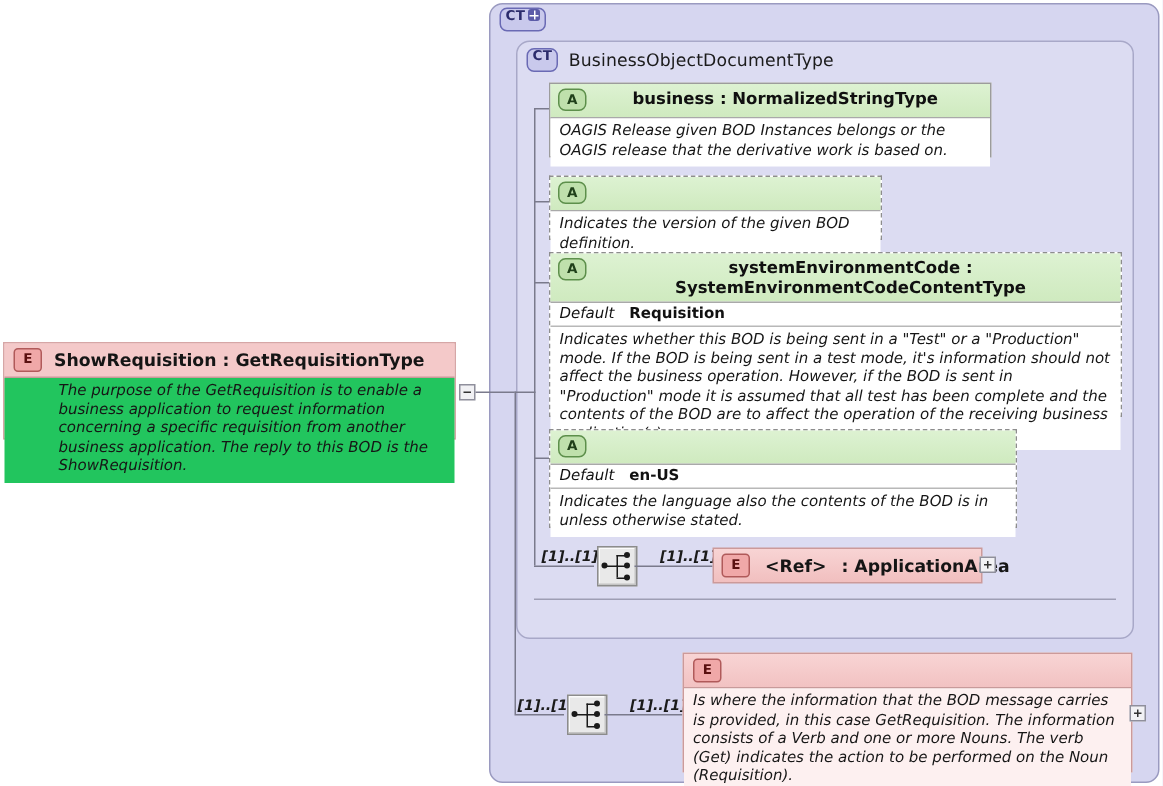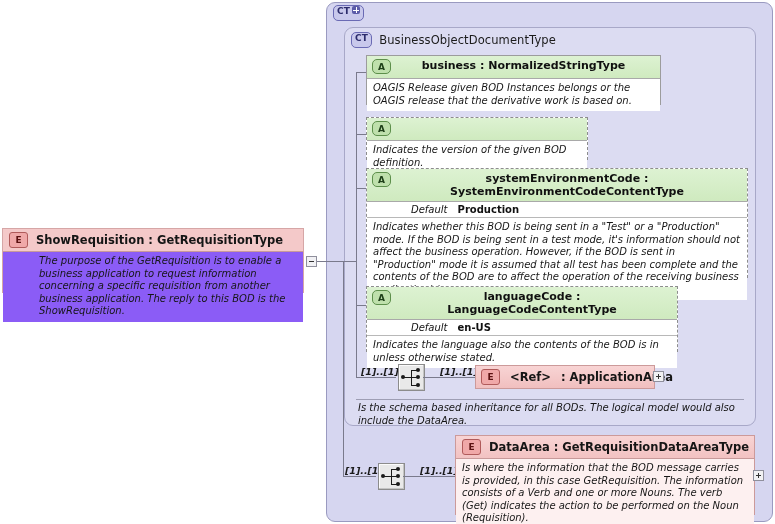--- a/index.html
+++ b/index.html
@@ -110,21 +110,21 @@
     font-weight: bold;
     color: #20401a;
   }
   .attr-default {
     display: flex;
     gap: 10px;
     padding: 2px 6px;
     border-bottom: 1px solid #b8b8b8;
     background: #ffffff;
   }
-  .attr-default .k { font-style: italic; font-size: 10px; color: #111; margin-left: 38px; }
+  .attr-default .k { font-style: italic; font-size: 10px; color: #111; }
   .attr-default .v { font-size: 10px; font-weight: bold; color: #111; }
   .doc {
     font-style: italic;
     font-size: 10px;
     line-height: 12.5px;
     color: #161616;
     padding: 3px 6px 4px 6px;
     background: #ffffff;
   }
 
@@ -158,21 +158,21 @@
     border: 1px solid #b05a5a;
     border-radius: 3px;
     background: #f0a8a8;
     font-size: 9px;
     font-weight: bold;
     color: #5a1010;
   }
   .el-box .doc { background: #fdf0f0; }
   .el-box.outer-pink { background: #f7d9d9; border: 1px solid #d6a6a6; }
   .el-box.outer-pink .el-head { background: #f4c9c9; }
-  .el-box.outer-pink .doc { background: #8b5cf6; padding-left: 36px; }
+  .el-box.outer-pink .doc { background: #22c55e; padding-left: 36px; }
 
   
   .ref-box {
     background: linear-gradient(#f8d4d4, #f1bfbf);
     border: 1px solid #cc9a9a;
     display: flex;
     align-items: center;
     gap: 10px;
     padding: 3px 8px 3px 5px;
     white-space: nowrap;
@@ -309,33 +309,28 @@
     <div class="attr-head">
       <span class="badge-a">A</span>
       <span class="attr-name">
         <span>systemEnvironmentCode</span>
         <span>:</span>
         <span>SystemEnvironmentCodeContentType</span>
       </span>
     </div>
     <div class="attr-default">
       <span class="k">Default</span>
-      <span class="v">Production</span>
+      <span class="v">Requisition</span>
     </div>
     <div class="doc">Indicates whether this BOD is being sent in a "Test" or a "Production" mode. If the BOD is being sent in a test mode, it's information should not affect the business operation. However, if the BOD is sent in "Production" mode it is assumed that all test has been complete and the contents of the BOD are to affect the operation of the receiving business application(s).</div>
   </div>
 
   <div class="abs attr-box optional" style="left:366px; top:286px; width:312px; height:66px;">
     <div class="attr-head">
       <span class="badge-a">A</span>
-      <span class="attr-name">
-        <span>languageCode</span>
-        <span>:</span>
-        <span>LanguageCodeContentType</span>
-      </span>
     </div>
     <div class="attr-default">
       <span class="k">Default</span>
       <span class="v">en-US</span>
     </div>
     <div class="doc">Indicates the language also the contents of the BOD is in unless otherwise stated.</div>
   </div>
 
   <span class="card" style="left:361px; top:366px;">[1]..[1]</span>
 
@@ -358,21 +353,20 @@
     <span class="badge-e">E</span>
     <span class="refname">&lt;Ref&gt;</span>
     <span class="reftype">
       <span>:</span>
       <span>ApplicationArea</span>
     </span>
   </div>
   <div class="toggle plus" style="left:653px; top:371px;"></div>
 
   <div class="ct-doc-rule" style="left:356px; top:399px; width:388px;"></div>
-  <div class="ct-doc" style="left:358px; top:402px; width:390px;">Is the schema based inheritance for all BODs. The logical model would also include the DataArea.</div>
 
   <span class="card" style="left:345px; top:465px;">[1]..[1]</span>
 
   <div class="seq-icon" style="left:378px; top:463px;">
     <div class="bar" style="left:4px; top:12px; width:9px; height:1px;"></div>
     <div class="bar" style="left:12px; top:5px; width:1px; height:15px;"></div>
     <div class="bar" style="left:12px; top:5px; width:6px; height:1px;"></div>
     <div class="bar" style="left:12px; top:12px; width:6px; height:1px;"></div>
     <div class="bar" style="left:12px; top:20px; width:6px; height:1px;"></div>
     <div class="dot" style="left:2px; top:10px;"></div>
@@ -380,23 +374,18 @@
     <div class="dot" style="left:17px; top:10px;"></div>
     <div class="dot" style="left:17px; top:18px;"></div>
   </div>
 
   <div class="ln h" style="left:403px; top:476px; width:52px;"></div>
   <span class="card" style="left:420px; top:465px;">[1]..[1]</span>
 
   <div class="abs el-box" style="left:455px; top:435px; width:300px; height:80px;">
     <div class="el-head">
       <span class="badge-e">E</span>
-      <span class="el-name">
-        <span>DataArea</span>
-        <span>:</span>
-        <span>GetRequisitionDataAreaType</span>
-      </span>
     </div>
     <div class="doc">Is where the information that the BOD message carries is provided, in this case GetRequisition. The information consists of a Verb and one or more Nouns. The verb (Get) indicates the action to be performed on the Noun (Requisition).</div>
   </div>
   <div class="toggle plus" style="left:753px; top:470px;"></div>
 
 </div>
 
 </body></html>

